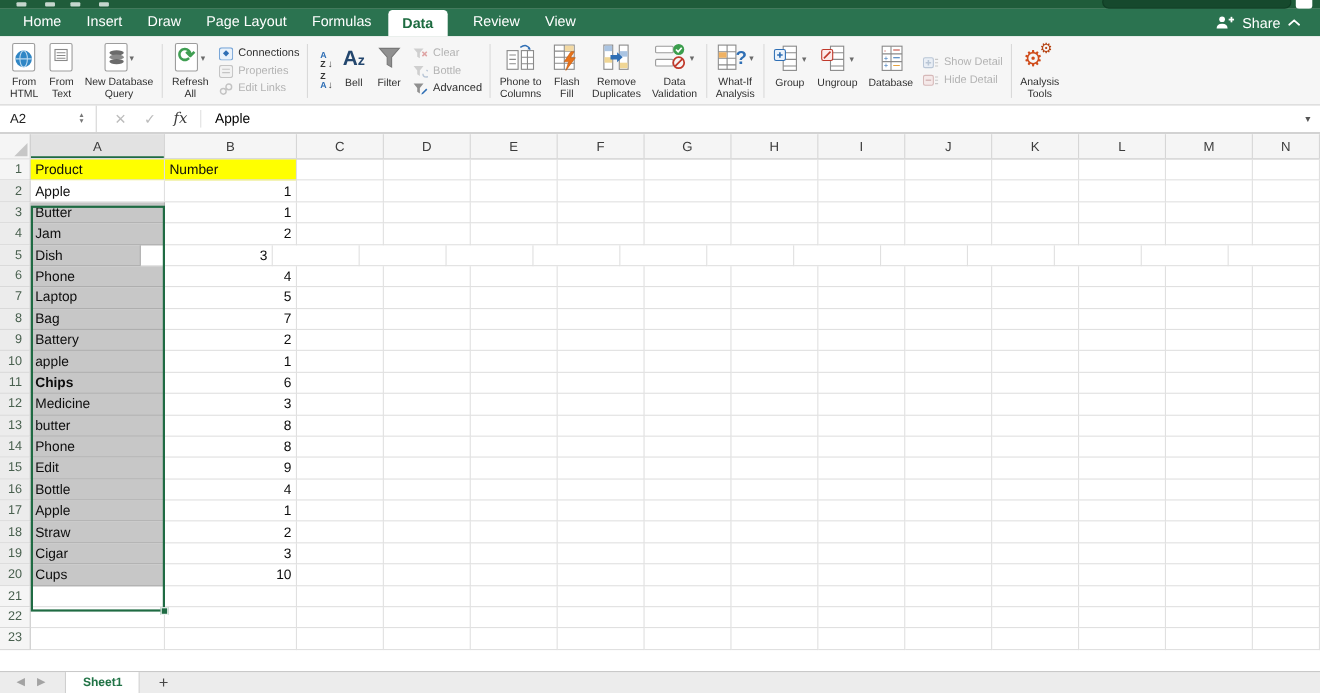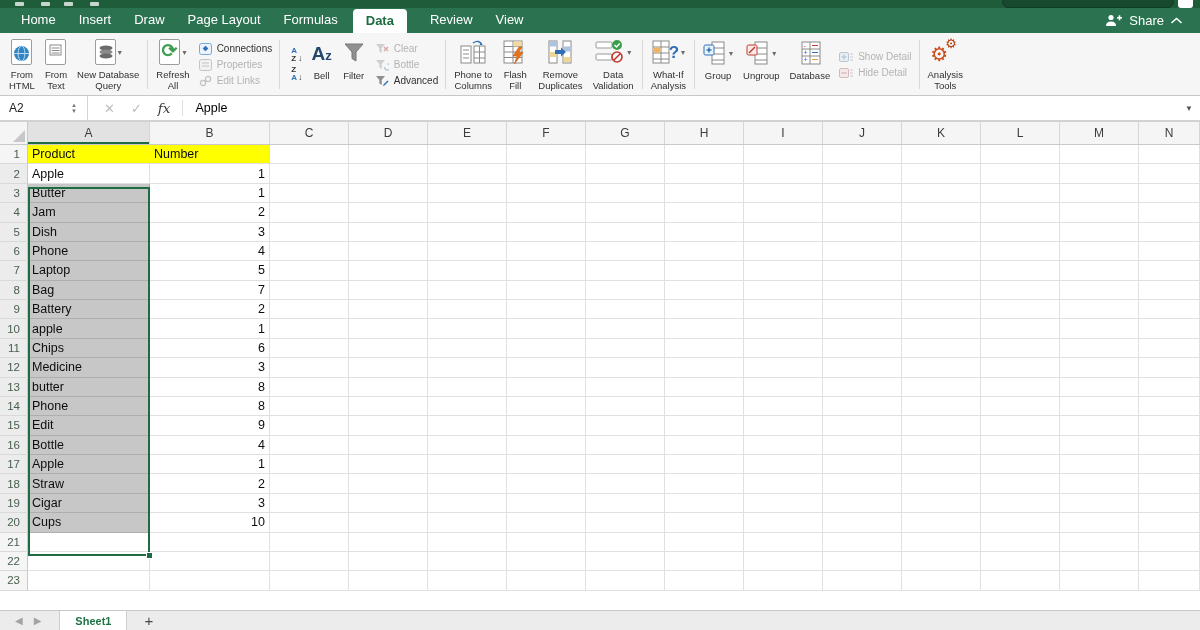--- a/index.html
+++ b/index.html
@@ -562,21 +562,21 @@
           <div class="cell" style="width: 79px;"></div>
           <div class="cell" style="width: 79px;"></div>
           <div class="cell" style="width: 79px;"></div>
           <div class="cell" style="width: 79px;"></div>
           <div class="cell" style="width: 79px;"></div>
           <div class="cell" style="width: 79px;"></div>
           <div class="cell" style="flex: 1 1 0%;"></div>
         </div>
         <div class="grow">
           <div class="rowh sel">5</div>
-          <div class="cell selgray" style="width: 122px;">Dish</div>
+          <div class="cell selgray" style="width: 100px;">Dish</div>
           <div class="cell num" style="width: 120px;">3</div>
           <div class="cell" style="width: 79px;"></div>
           <div class="cell" style="width: 79px;"></div>
           <div class="cell" style="width: 79px;"></div>
           <div class="cell" style="width: 79px;"></div>
           <div class="cell" style="width: 79px;"></div>
           <div class="cell" style="width: 79px;"></div>
           <div class="cell" style="width: 79px;"></div>
           <div class="cell" style="width: 79px;"></div>
           <div class="cell" style="width: 79px;"></div>
@@ -664,21 +664,21 @@
           <div class="cell" style="width: 79px;"></div>
           <div class="cell" style="width: 79px;"></div>
           <div class="cell" style="width: 79px;"></div>
           <div class="cell" style="width: 79px;"></div>
           <div class="cell" style="width: 79px;"></div>
           <div class="cell" style="width: 79px;"></div>
           <div class="cell" style="flex: 1 1 0%;"></div>
         </div>
         <div class="grow">
           <div class="rowh sel">11</div>
-          <div class="cell selgray" style="width: 122px;">Chips</div>
+          <div class="cell selgray" style="width: 122px; font-weight: bold;">Chips</div>
           <div class="cell num" style="width: 120px;">6</div>
           <div class="cell" style="width: 79px;"></div>
           <div class="cell" style="width: 79px;"></div>
           <div class="cell" style="width: 79px;"></div>
           <div class="cell" style="width: 79px;"></div>
           <div class="cell" style="width: 79px;"></div>
           <div class="cell" style="width: 79px;"></div>
           <div class="cell" style="width: 79px;"></div>
           <div class="cell" style="width: 79px;"></div>
           <div class="cell" style="width: 79px;"></div>

